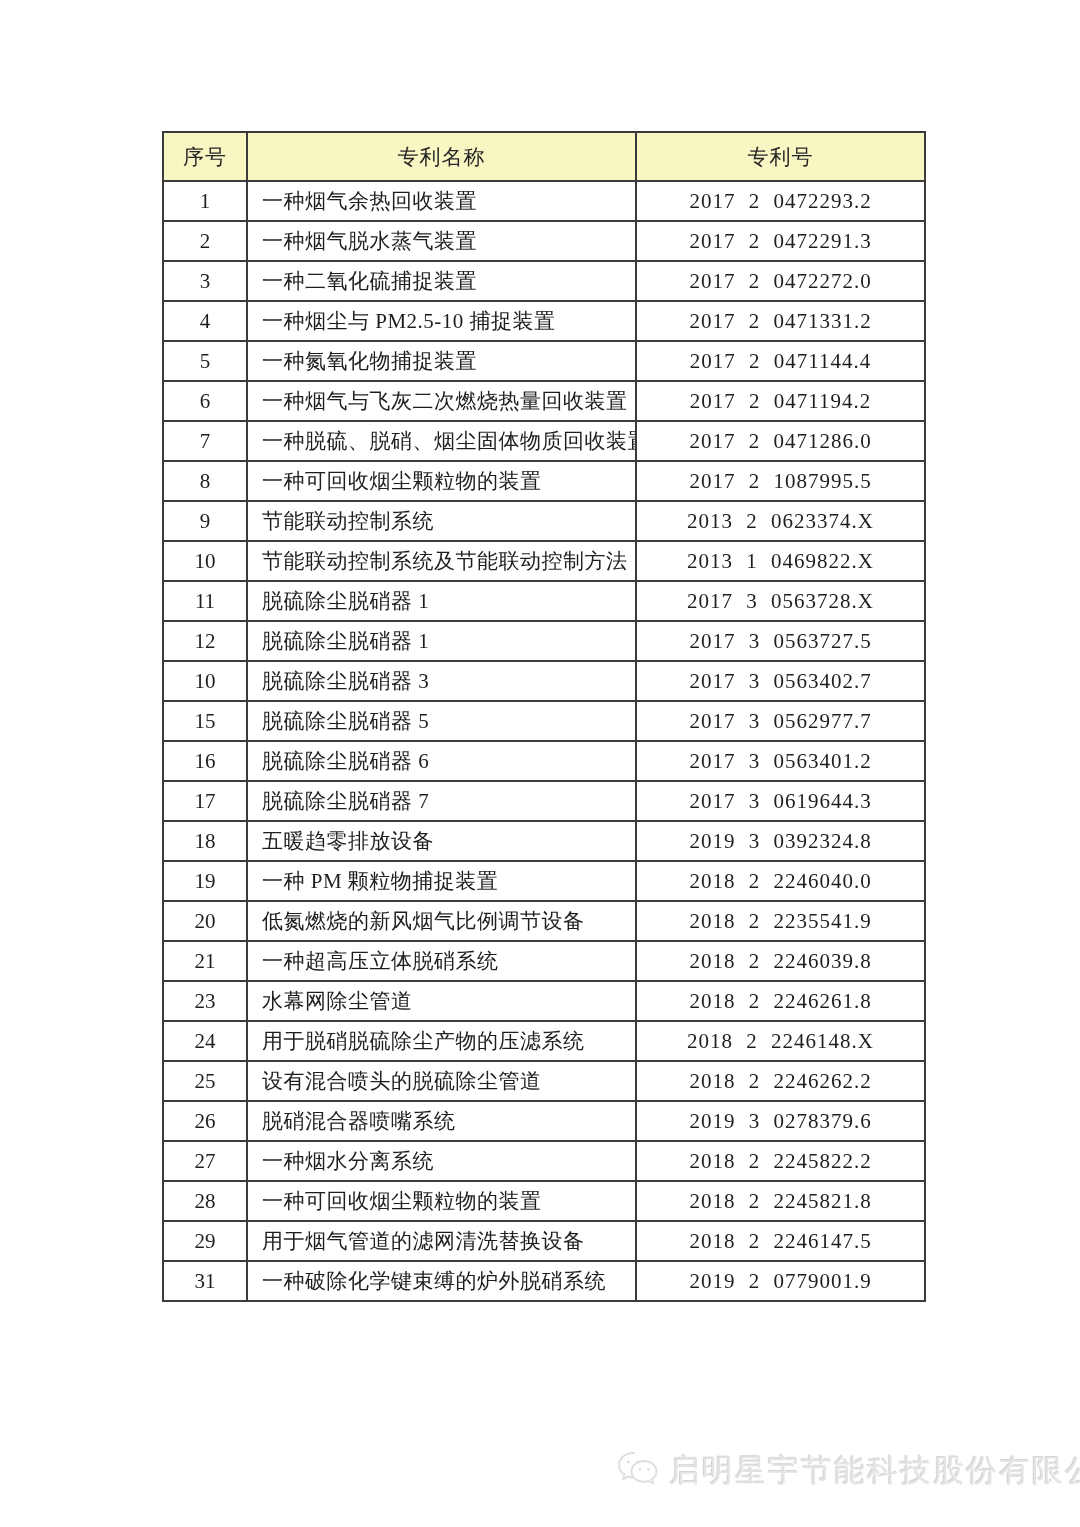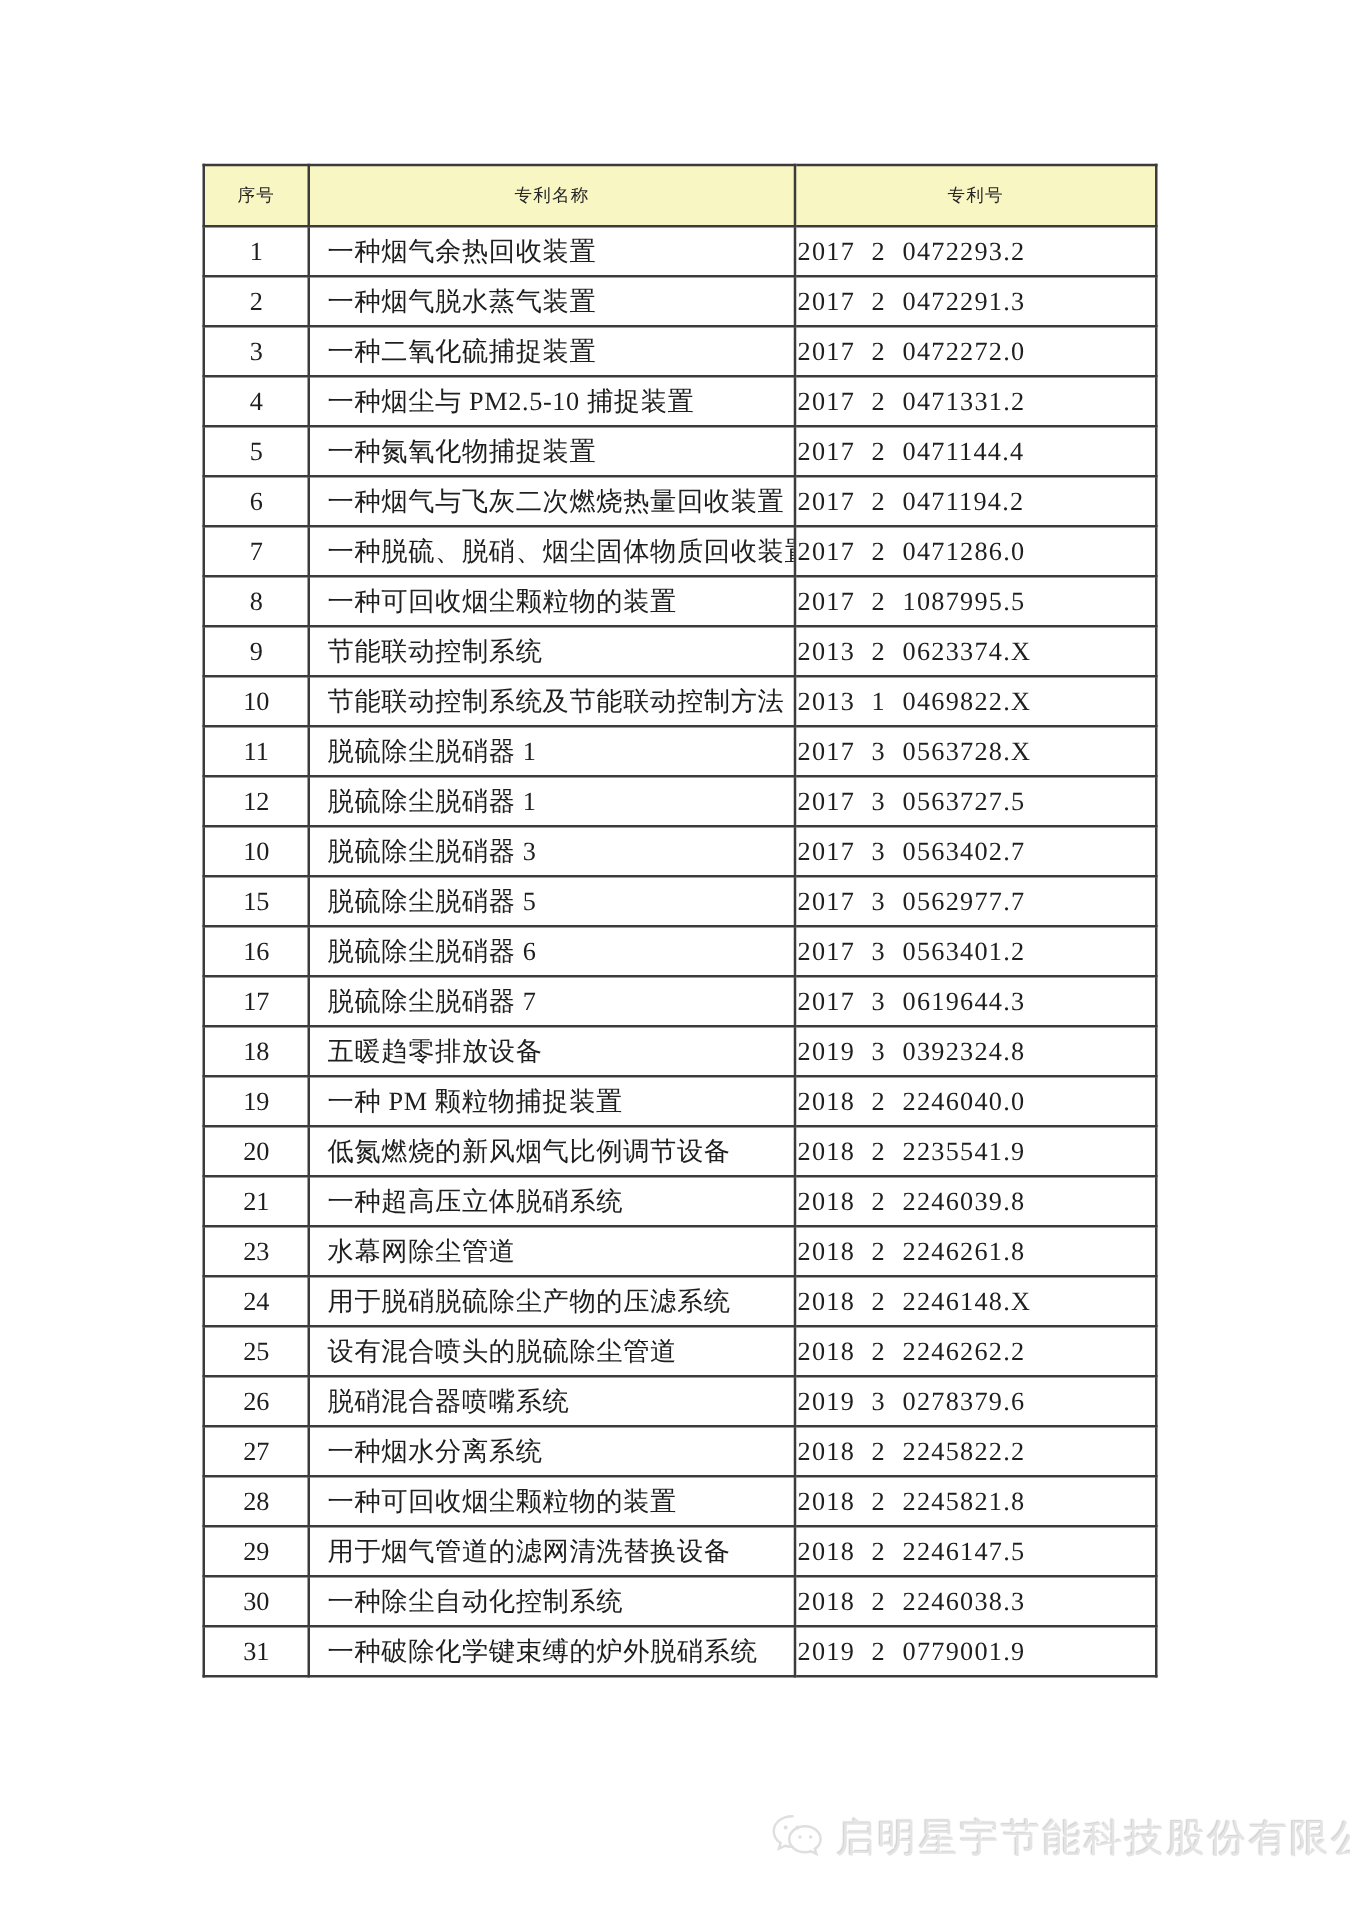--- a/index.html
+++ b/index.html
@@ -25,21 +25,21 @@
   }
   .patent-table th,
   .patent-table td {
     border: 2px solid #3b3b3b;
     overflow: hidden;
     white-space: nowrap;
   }
   .patent-table thead th {
     background: #f8f6c3;
     height: 45px;
-    font-size: 14px;
+    font-size: 21px;
     font-weight: normal;
     color: #262626;
     text-align: center;
     letter-spacing: 1px;
   }
   .patent-table tbody td {
     height: 36px;
     font-size: 21px;
     color: #1e1e1e;
     background: #ffffff;
@@ -49,21 +49,21 @@
     color: #33ab6b;
     font-size: 20px;
   }
   td.c-name {
     text-align: left;
     padding-left: 14px;
     letter-spacing: 0.5px;
     margin-left: 23px;
   }
   td.c-num {
-    text-align: left;
+    text-align: center;
     letter-spacing: 1px;
     word-spacing: 7px;
   }
   .watermark {
     position: absolute;
     left: 615px;
     top: 1448px;
     display: flex;
     align-items: center;
     gap: 8px;
@@ -259,25 +259,20 @@
     <td class="c-name">一种可回收烟尘颗粒物的装置</td>
     <td class="c-num">2018 2 2245821.8</td>
   </tr>
 
   <tr>
     <td class="c-idx">29</td>
     <td class="c-name">用于烟气管道的滤网清洗替换设备</td>
     <td class="c-num">2018 2 2246147.5</td>
   </tr>
 
-  <tr>
-    <td class="c-idx">30</td>
-    <td class="c-name">一种除尘自动化控制系统</td>
-    <td class="c-num">2018 2 2246038.3</td>
-  </tr>
 
   <tr>
     <td class="c-idx">31</td>
     <td class="c-name">一种破除化学键束缚的炉外脱硝系统</td>
     <td class="c-num">2019 2 0779001.9</td>
   </tr>
 </tbody>
   </table>
 
   <div class="watermark">

